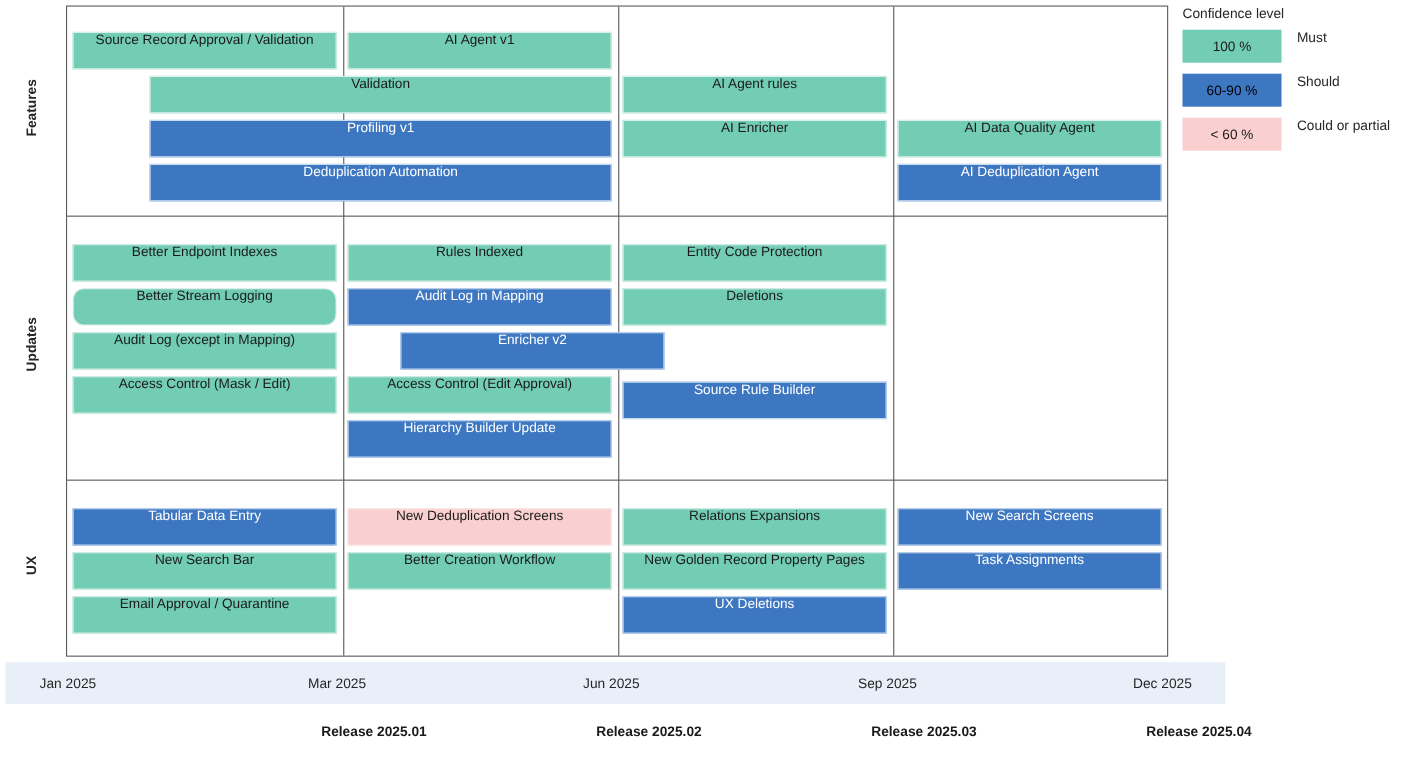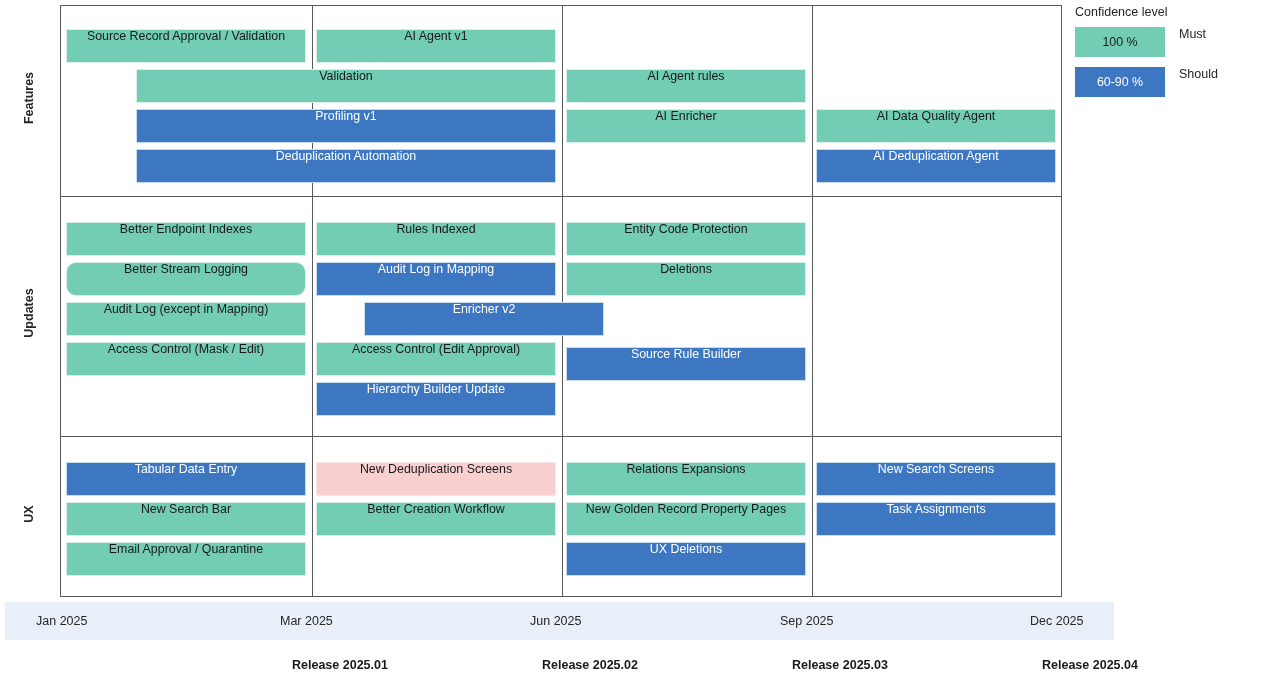--- a/index.html
+++ b/index.html
@@ -124,21 +124,21 @@
   }
   .legend-swatch {
     width: 90px; height: 30px;
     display: flex;
     align-items: center;
     justify-content: center;
     font-size: 12.4px;
     white-space: nowrap;
   }
   .legend-swatch.must { background: #72cdb4; color: #1a1a1a; }
-  .legend-swatch.should { background: #3d77c2; color: #ffffff; }
+  .legend-swatch.should { background: #3d77c2; color: #000000; }
   .legend-swatch.could { background: #f9cfd0; color: #1a1a1a; }
   .legend-text {
     margin-left: 14px;
     font-size: 12.5px;
     color: #262626;
     white-space: nowrap;
   }
 </style>
 </head>
 <body>
@@ -280,16 +280,20 @@
     <div class="legend-title">Confidence level</div>
     <div id="legend-rows">
         <div class="legend-row">
           <div class="legend-swatch must">100 %</div>
           <div class="legend-text">Must</div>
         </div>
         <div class="legend-row">
           <div class="legend-swatch should">60-90 %</div>
           <div class="legend-text">Should</div>
         </div>
+        <div class="legend-row">
+          <div class="legend-swatch could">&lt; 60 %</div>
+          <div class="legend-text">Could or partial</div>
+        </div>
       </div>
   </div>
 
 </div>
 
 </body></html>

